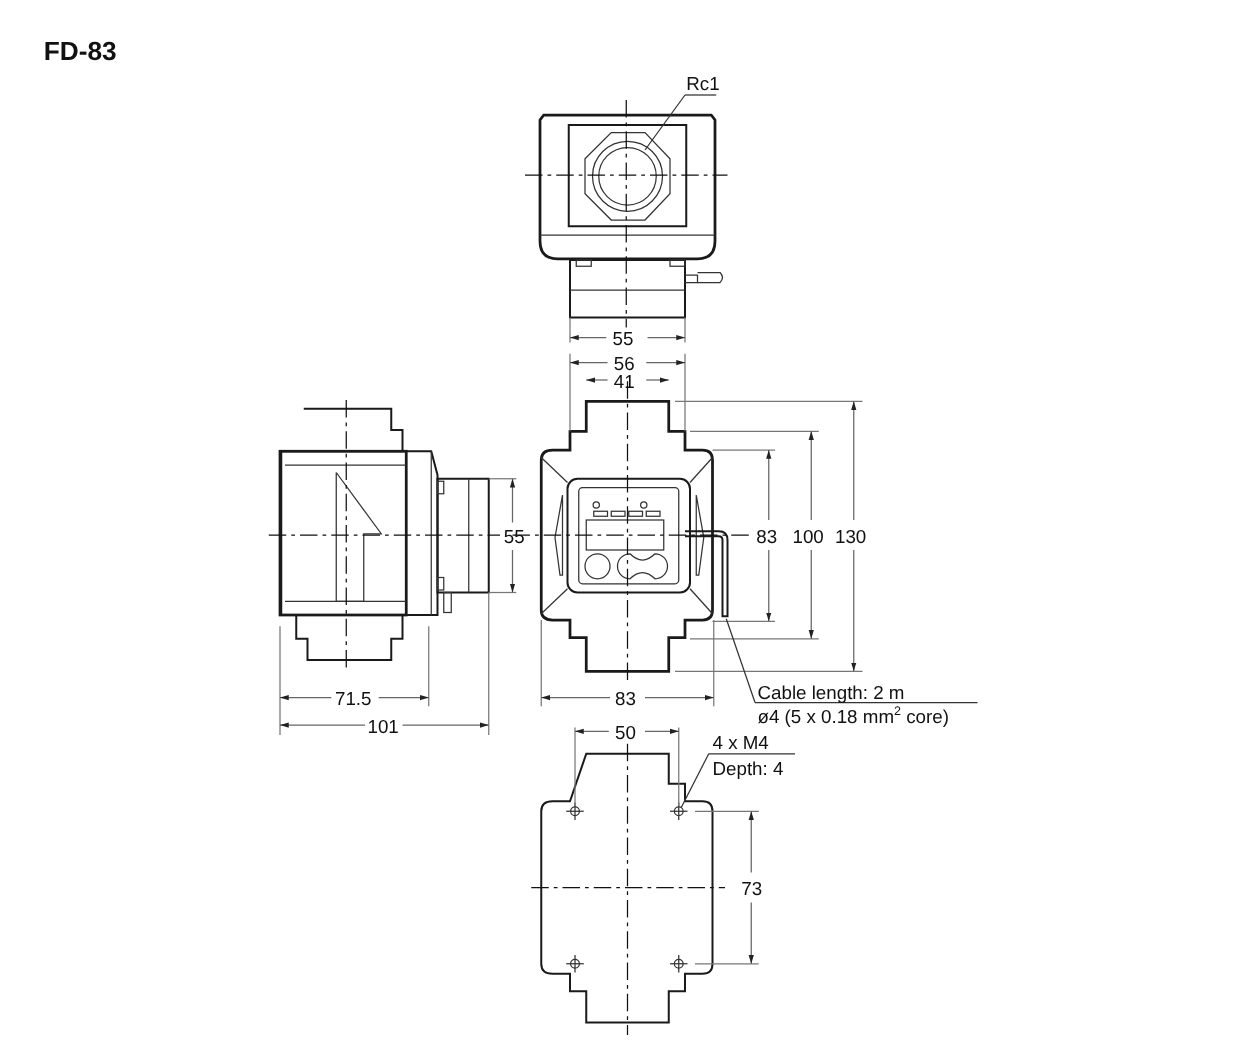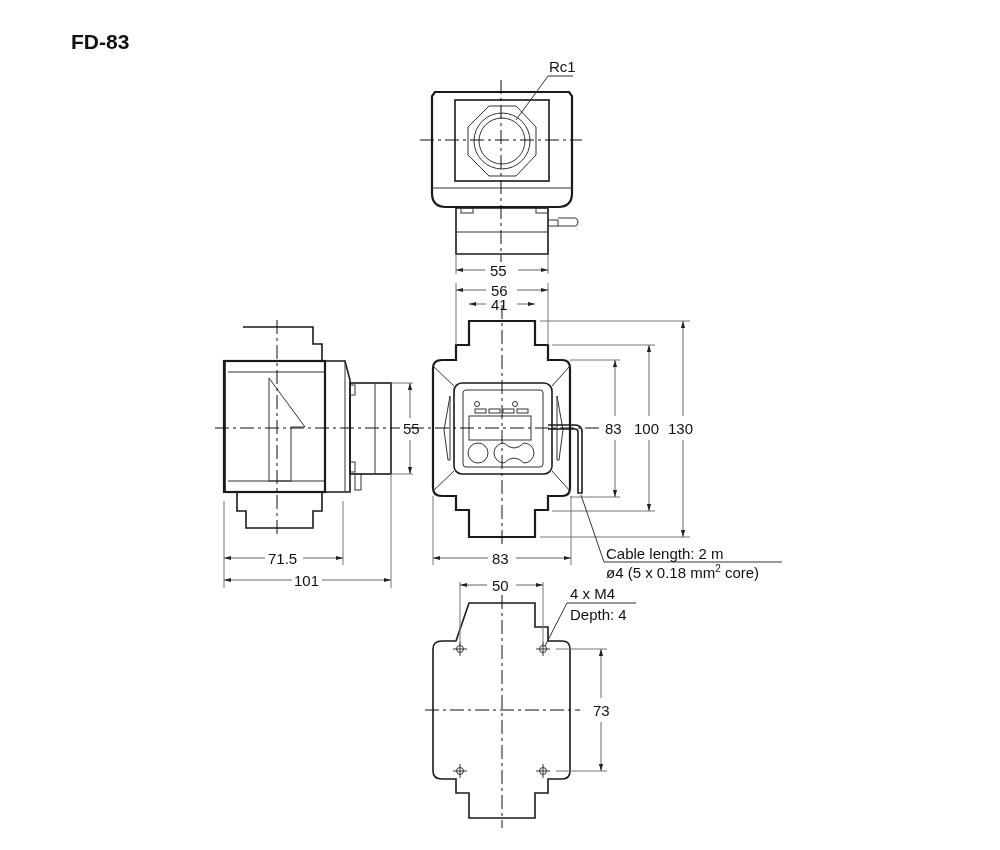--- a/index.html
+++ b/index.html
@@ -1,17 +1,17 @@
 <!DOCTYPE html>
 <html><head>
 <meta charset="utf-8">
 <style>
   html, body { margin:0; padding:0; background:#ffffff; }
   body { width:1000px; height:850px; position:relative; overflow:hidden; font-family:"Liberation Sans", sans-serif; }
-  #title { position:absolute; left:35px; top:30px; font-weight:bold; font-size:21px; color:#111;margin-left:36px; }
+  #title { position:absolute; left:35px; top:30px; font-weight:bold; font-size:21px; color:#111; }
   svg { position:absolute; left:0; top:0; }
   .o { fill:none; stroke:#1a1a1a; stroke-width:1.6; }
   .ot { fill:none; stroke:#1a1a1a; stroke-width:2.2; }
   .t { fill:none; stroke:#333; stroke-width:1; }
   .g { fill:none; stroke:#777; stroke-width:1; }
   .d { fill:none; stroke:#666; stroke-width:1; }
   .c { fill:none; stroke:#111; stroke-width:1; stroke-dasharray:14 4 3 4; }
   .txt { font-family:"Liberation Sans", sans-serif; font-size:15px; fill:#111; }
   .ah { fill:#222; }
 </style>

